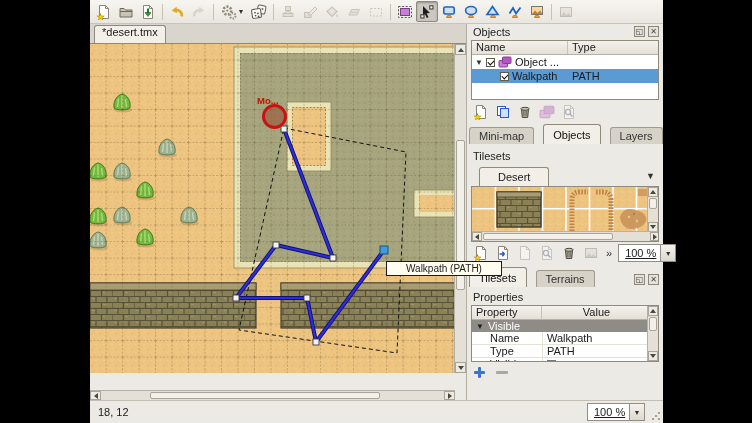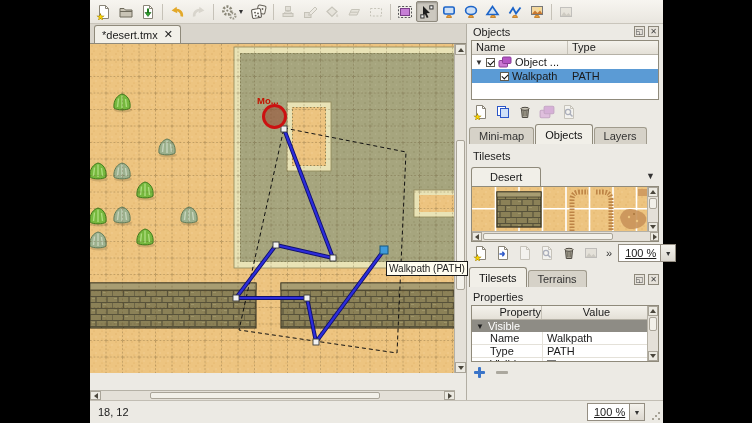--- a/index.html
+++ b/index.html
@@ -32,21 +32,21 @@
   .dd-arrow { font-size:7px; color:#333; }
 
   
   .content { flex:1; display:flex; min-height:0; }
 
   .doc-col { width:377px; display:flex; flex-direction:column;
              border-right:1px solid #b2aea3; background:#d9d5cc; }
   .tabbar { height:19px; display:flex; align-items:flex-end; padding-left:4px; }
   .doc-tab { height:18px; background:#f2f0e9; border:1px solid #8f8a7b;
              border-bottom:none; border-radius:3px 3px 0 0; display:flex;
-             align-items:center; padding:0 7px; gap:6px; }
+             align-items:flex-start; padding:0 7px; gap:6px;flex-direction:column; }
   .tab-close { font-weight:bold; font-size:11px; }
 
   .map-wrap { position:relative; flex:1; background:#eceae4;
               border-top:1px solid #8f8a7b; }
   svg.map { position:absolute; left:0; top:0; display:block; }
 
   
   .vscroll { position:absolute; right:0; top:0; width:12px; height:329px;
              background:#e4e0d8; border-left:1px solid #b5b1a6; }
   .hscroll { position:absolute; left:0; bottom:0; height:10px; width:365px;
@@ -54,21 +54,21 @@
   .sb-btn { position:absolute; background:#eceae2; border:1px solid #a9a498;
             display:flex; align-items:center; justify-content:center; }
   .sb-thumb { position:absolute; background:#f2f0e9; border:1px solid #a9a498;
               border-radius:2px; }
   .arr-up    { width:0; height:0; border-left:3px solid transparent; border-right:3px solid transparent; border-bottom:4px solid #4a463c; }
   .arr-down  { width:0; height:0; border-left:3px solid transparent; border-right:3px solid transparent; border-top:4px solid #4a463c; }
   .arr-left  { width:0; height:0; border-top:3px solid transparent; border-bottom:3px solid transparent; border-right:4px solid #4a463c; }
   .arr-right { width:0; height:0; border-top:3px solid transparent; border-bottom:3px solid transparent; border-left:4px solid #4a463c; }
 
   .tooltip { position:absolute; left:296px; top:217px; background:#fffdf0;
-             border:1px solid #1a1a1a; padding:0 2px; height:15px;
+             border:1px solid #1a1a1a; padding:0 19px; height:15px;
              line-height:14px; font-size:10px; white-space:nowrap; z-index:5; }
 
   
   .docks { position:relative; width:196px; background:#eceae4; }
   .dock-title { position:absolute; left:0; width:196px; height:16px;
                 padding:2px 6px; font-size:11px; color:#222; }
   .dock-btns { position:absolute; right:4px; top:2px; display:flex; gap:3px; }
   .dk-btn { width:11px; height:11px; border:1px solid #8d887b; background:#e6e2da;
             font-size:8px; line-height:9px; text-align:center; color:#444; }
 
@@ -86,29 +86,29 @@
         position:relative; flex:none; }
   .cb::after { content:""; position:absolute; left:1px; top:1px; width:5px;
                height:3px; border-left:1.6px solid #101010;
                border-bottom:1.6px solid #101010; transform:rotate(-45deg); }
   .expander { font-size:8px; color:#333; width:8px; flex:none; }
 
   .mini-toolbar { position:absolute; left:5px; display:flex; gap:4px; align-items:center; }
   .mbtn { width:18px; height:18px; display:flex; align-items:center; justify-content:center; }
   .mbtn.disabled { opacity:.38; }
 
-  .dock-tabs { position:absolute; left:2px; display:flex; align-items:flex-end; gap:1px; }
+  .dock-tabs { position:absolute; left:2px; display:flex; align-items:flex-end; gap:9px; }
   .dtab { background:#d6d2c8; border:1px solid #a09b8d; border-bottom:none;
           border-radius:3px 3px 0 0; height:17px; padding:0 9px; font-size:11px;
           display:flex; align-items:center; color:#333; }
   .dtab.active { background:#f1efe8; border-color:#8f8a7b; height:20px; color:#111; }
 
   .tileset-tabrow { position:absolute; left:4px; width:188px; display:flex;
                     align-items:flex-end; }
-  .ts-tab { background:#f1efe8; border:1px solid #8f8a7b;
+  .ts-tab { margin-left:8px; background:#f1efe8; border:1px solid #8f8a7b;
             border-bottom:none; border-radius:3px 3px 0 0; height:19px;
             padding:0 18px; font-size:11px; display:flex; align-items:center; }
   .ts-dd { margin-left:auto; margin-right:4px; font-size:9px; color:#333;
            align-self:center; }
 
   .tileset-view { position:absolute; left:4px; width:188px; height:56px;
                   border:1px solid #8f8a7b; background:#fff; overflow:hidden; }
   .tileset-view svg { display:block; }
   .ts-vscroll { position:absolute; right:0; top:0; width:11px; height:45px;
                 background:#e4e0d8; border-left:1px solid #b5b1a6; }
@@ -121,21 +121,21 @@
   .combo .val { flex:1; padding:2px 0 0 6px; font-size:11px;text-decoration:underline; }
   .combo .btn { width:15px; background:linear-gradient(#f4f2ec,#dcd8d0);
                 border-left:1px solid #948e82; display:flex; align-items:center;
                 justify-content:center; font-size:7px; color:#333; }
 
   .ptable { position:absolute; left:4px; width:188px; height:57px; background:#fff;
             border:1px solid #8f8a7b; overflow:hidden; }
   .ptable-inner { position:absolute; left:0; top:0; right:11px; }
   .phead { display:flex; height:14px; background:linear-gradient(#f4f2ec,#e4e0d7);
            border-bottom:1px solid #b5b1a6; }
-  .phead .c1 { width:70px; padding-left:4px; border-right:1px solid #c6c2b8;text-align:right; }
+  .phead .c1 { width:70px; padding-left:4px; border-right:1px solid #c6c2b8; }
   .phead .c2 { flex:1; padding-left:4px;text-align:center; }
   .prow { display:flex; height:13px; align-items:center; border-bottom:1px solid #e4e1d9; }
   .prow .c1 { width:70px; padding-left:18px; }
   .prow .c2 { flex:1; padding-left:4px; border-left:1px solid #e4e1d9; height:100%;
               display:flex; align-items:center; }
   .pgroup { display:flex; height:12px; align-items:center; background:#8e8c85;
             color:#fff; gap:4px; padding-left:4px; }
   .pgroup .tri { font-size:8px; color:#1d1d1d; }
   .p-vscroll { position:absolute; right:0; top:0; width:11px; height:55px;
                background:#e4e0d8; border-left:1px solid #b5b1a6; }

